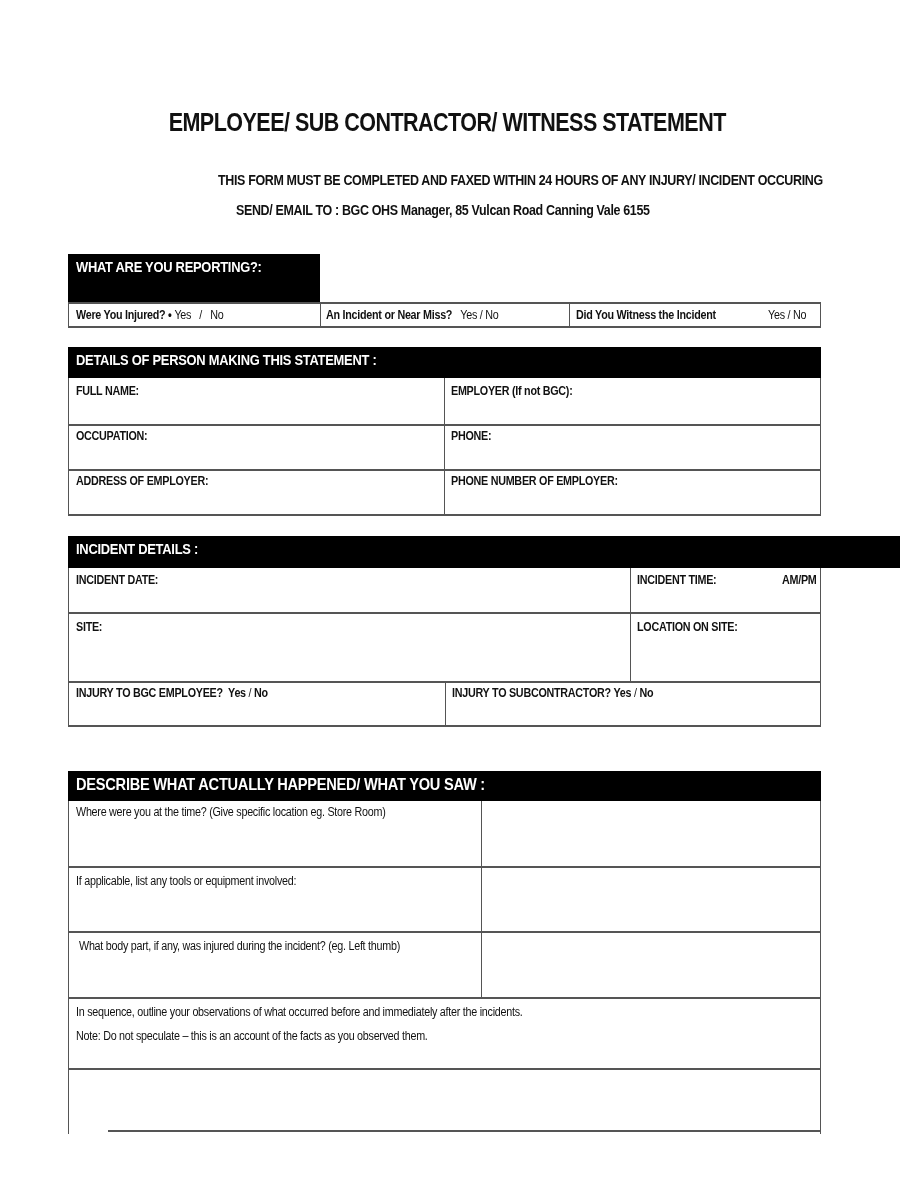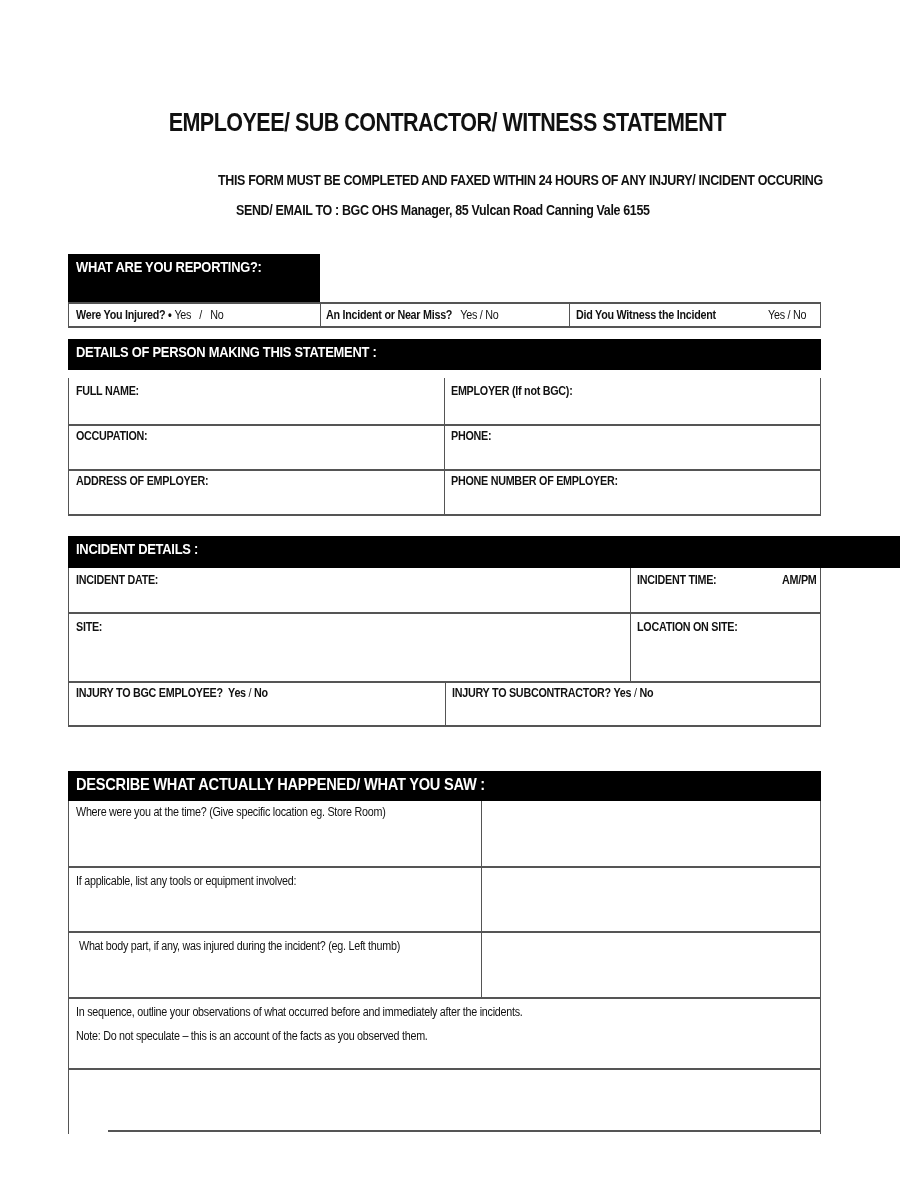--- a/index.html
+++ b/index.html
@@ -46,21 +46,21 @@
   <span class="opt">/</span>
   <span class="opt">No</span>
 </div>
 <div class="lbl" style="left:576px; top:308px;">Did You Witness the Incident</div>
 <div class="lbl" style="left:768px; top:308px;">
   <span class="opt">Yes</span>
   <span class="opt">/</span>
   <span class="opt">No</span>
 </div>
 
-<div class="abs bar" style="left:68px; top:339px; width:753px; height:31px;">
+<div class="abs bar" style="left:68px; top:347px; width:753px; height:31px;">
   <span>DETAILS OF PERSON MAKING THIS STATEMENT :</span>
 </div>
 <div class="line" style="left:68px; top:378px; width:1px; height:138px;"></div>
 <div class="line" style="left:820px; top:378px; width:1px; height:138px;"></div>
 <div class="line" style="left:444px; top:378px; width:1px; height:138px;"></div>
 <div class="line" style="left:68px; top:424px; width:753px; height:2px;"></div>
 <div class="line" style="left:68px; top:469px; width:753px; height:2px;"></div>
 <div class="line" style="left:68px; top:514px; width:753px; height:2px;"></div>
 
 <div class="lbl" style="left:76px; top:384px;">FULL NAME:</div>

